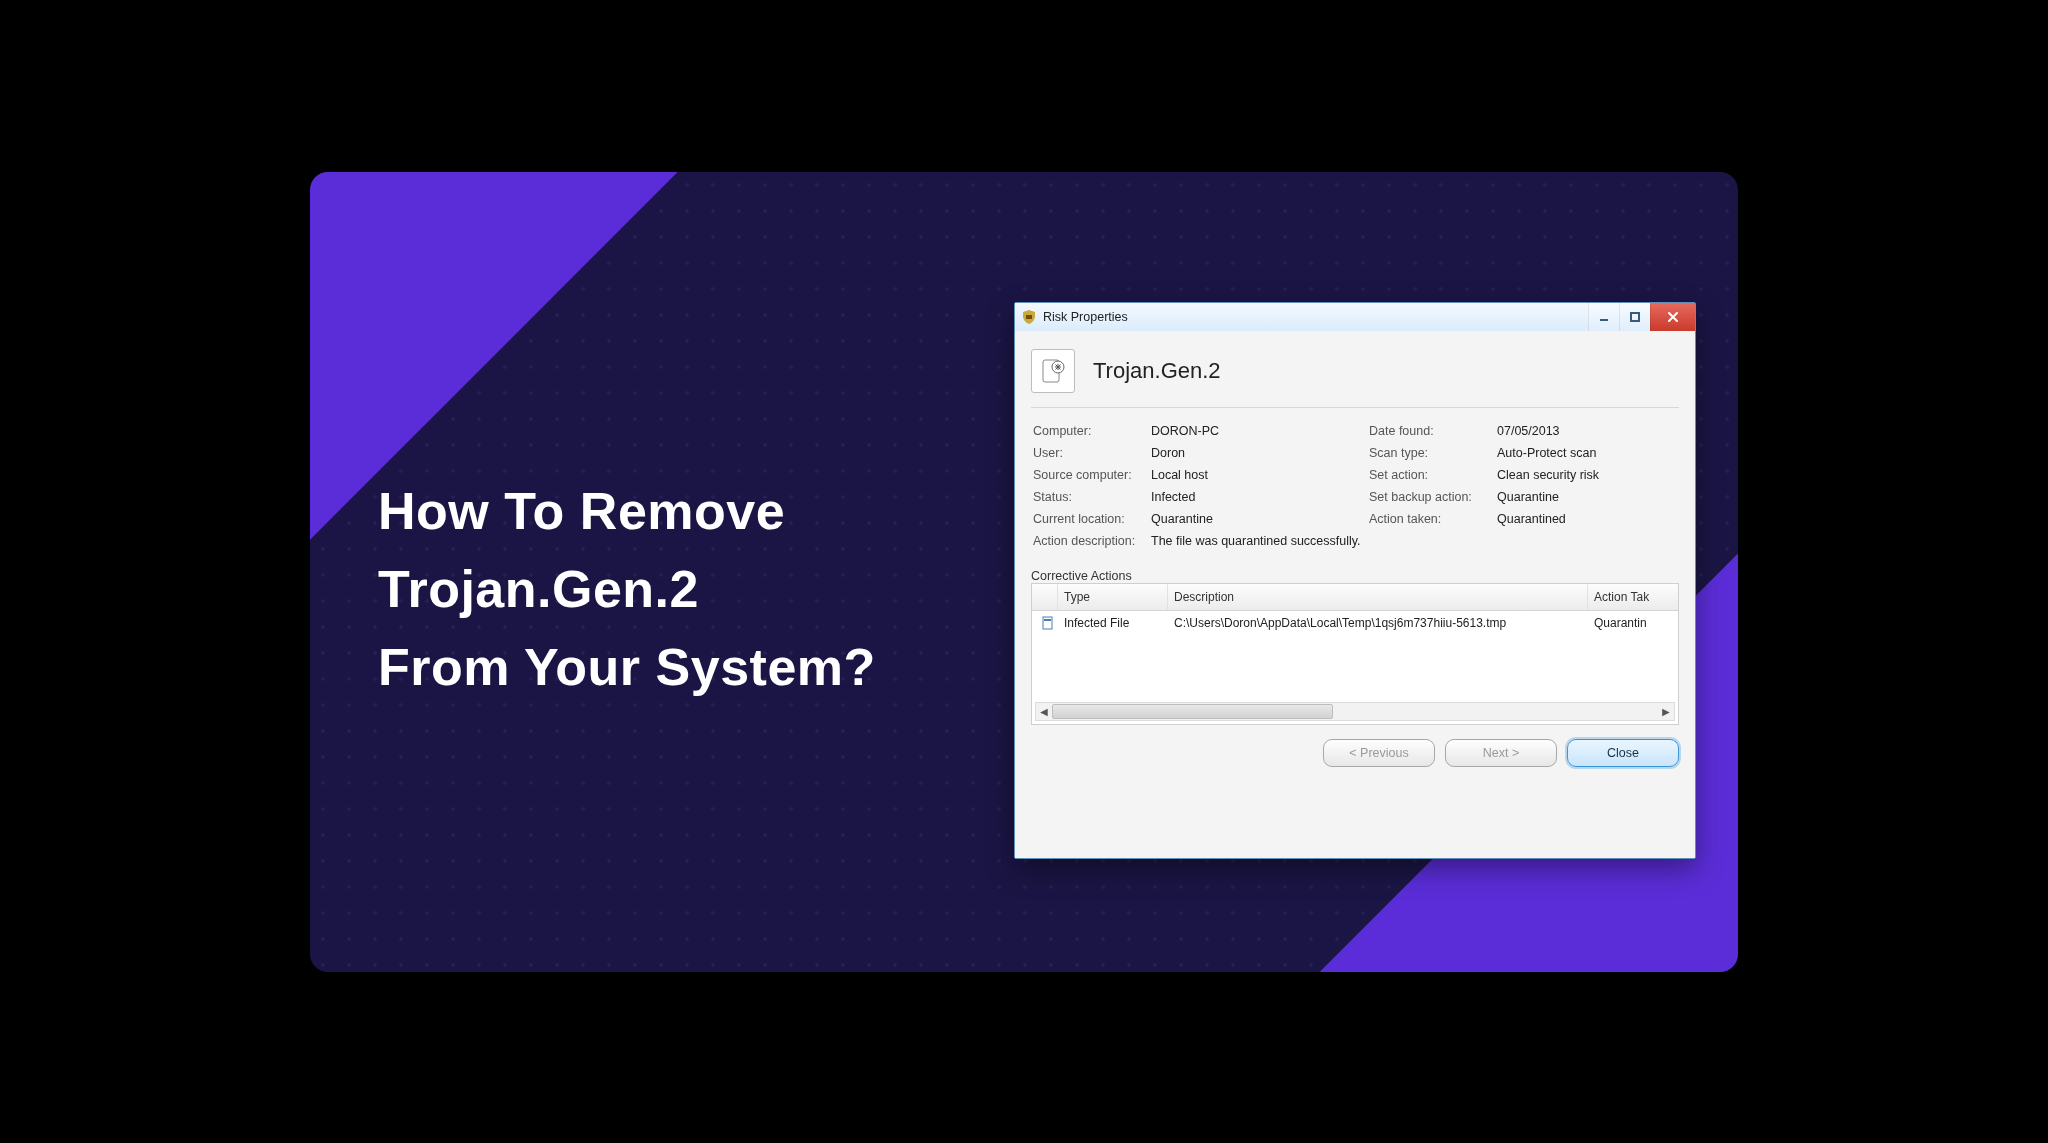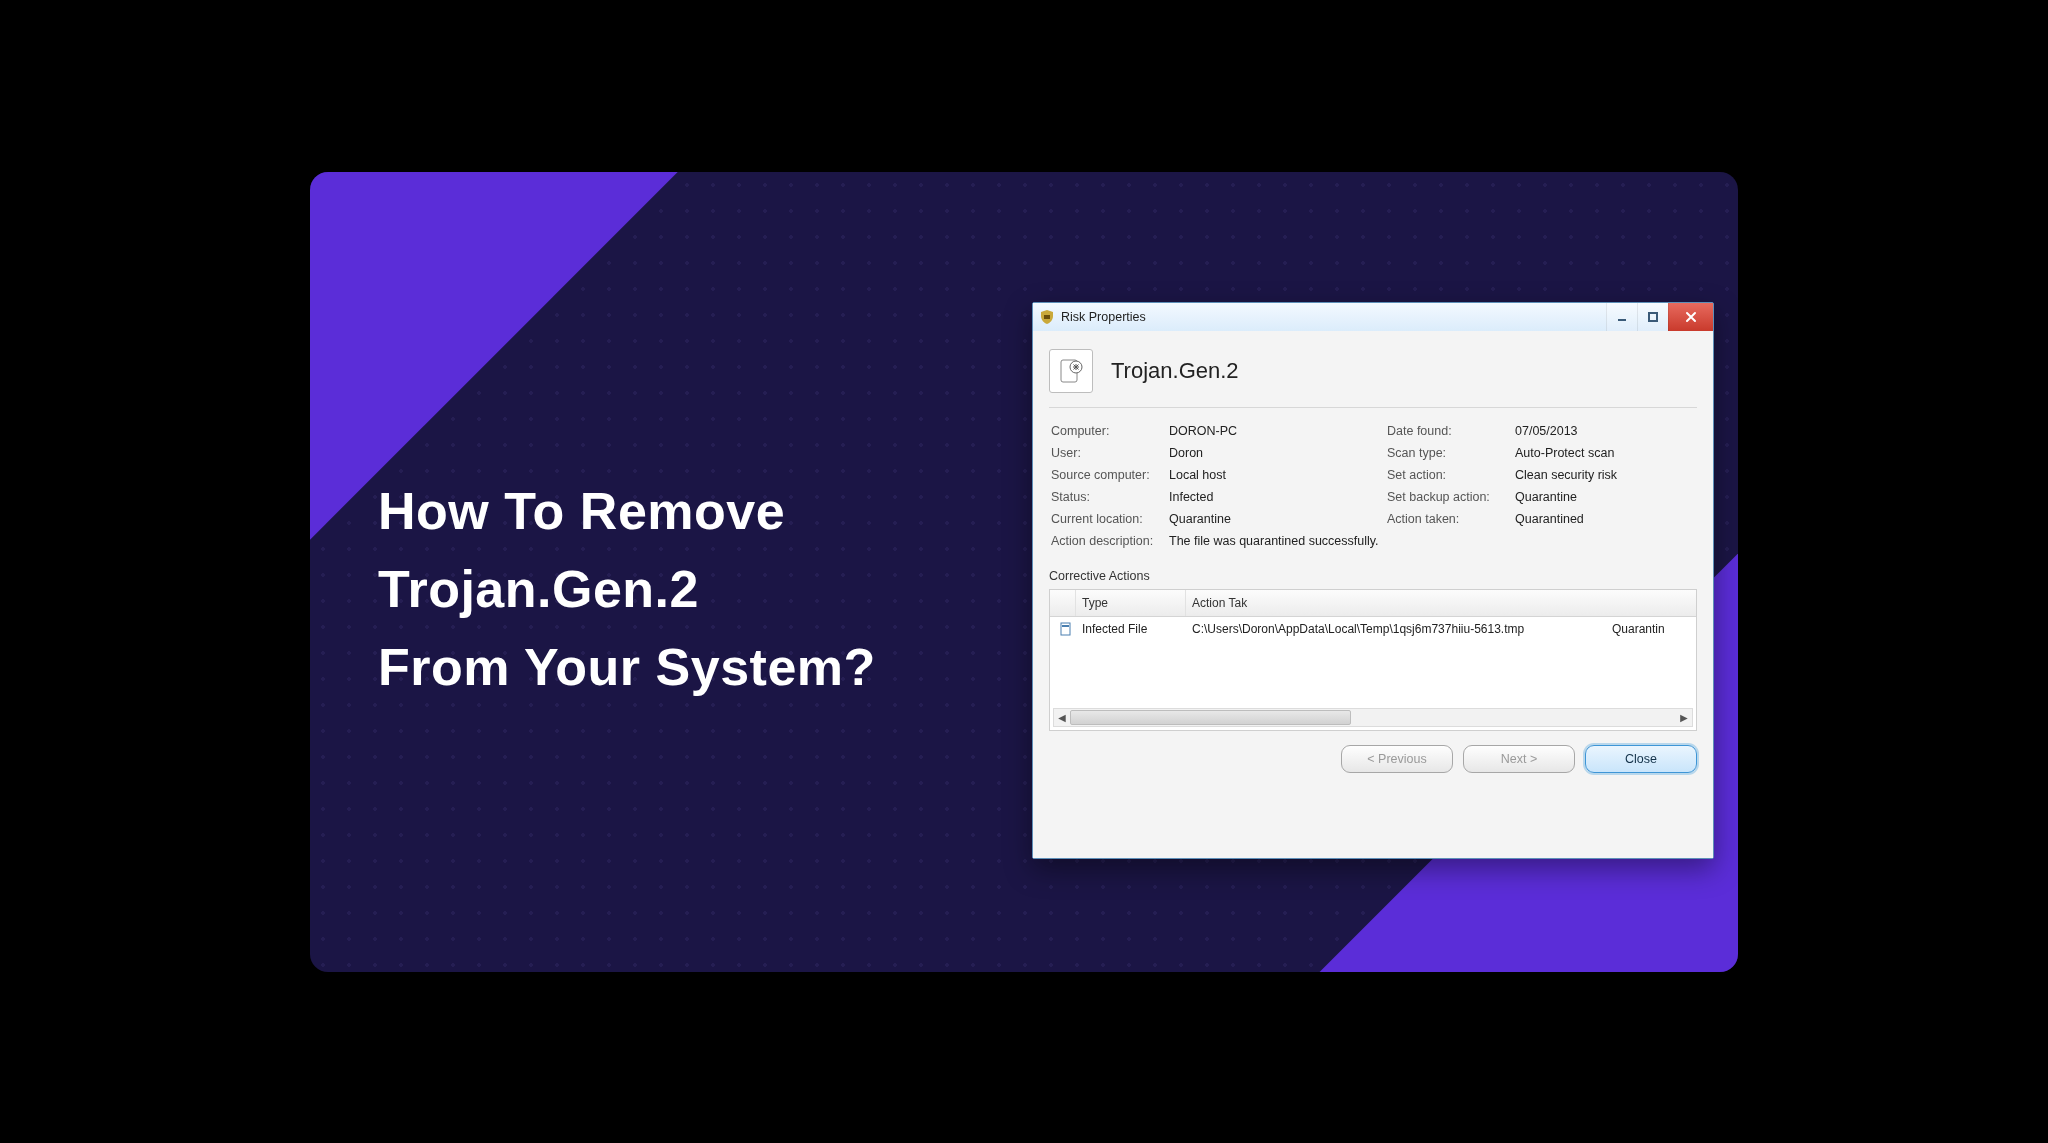--- a/index.html
+++ b/index.html
@@ -51,21 +51,21 @@
     top: 300px;
     color: #ffffff;
     font-weight: 800;
     font-size: 52px;
     line-height: 1.5;
     letter-spacing: .5px;
   }
   
   .win {
     position: absolute;
-    right: 24px;
+    right: 42px;
     top: 130px;
     width: 680px;
     height: 555px;
     background: #8b5cf6;
     border: 1px solid #5d8fb8;
     border-radius: 2px;
     box-shadow: 0 10px 28px rgba(0,0,0,.4);
     font-size: 12.5px;
     color: #333;
   }
@@ -139,21 +139,21 @@
   .lbl { color:#555; }
   .val { color:#222; }
   .fullrow-lbl { grid-column: 1 / 2; color:#555;}
   .fullrow-val { grid-column: 2 / 5; color:#222;}
   .section-title {
     margin-top: 11px;
     font-size: 12.5px;
     color: #333;
   }
   .tablewrap {
-    margin-top: 6px;
+    margin-top: 0;
     border: 1px solid #cfcfcf;
     background: #fff;
     height: 140px;
     position: relative;
     overflow: hidden;
   }
   .thead {
     height: 26px;
     background: linear-gradient(#fcfcfc,#ececec);
     border-bottom: 1px solid #d4d4d4;
@@ -300,20 +300,21 @@
         <div class="fullrow-lbl">Action description:</div>
         <div class="fullrow-val">The file was quarantined successfully.</div>
       </div>
 
       <div class="section-title">Corrective Actions</div>
 
       <div class="tablewrap">
         <div class="thead">
           <div></div>
           <div>Type</div>
+          <div>Description</div>
           <div>Action Tak</div>
         </div>
         <div class="trow">
           <div class="fileicon">
             <svg width="14" height="14" viewBox="0 0 14 14">
                 <rect x="2" y="1" width="9" height="12" fill="#fff" stroke="#4a7fb0"></rect>
                 <rect x="3" y="3" width="7" height="2" fill="#4a7fb0"></rect>
               </svg>
           </div>
           <div>Infected File</div>

